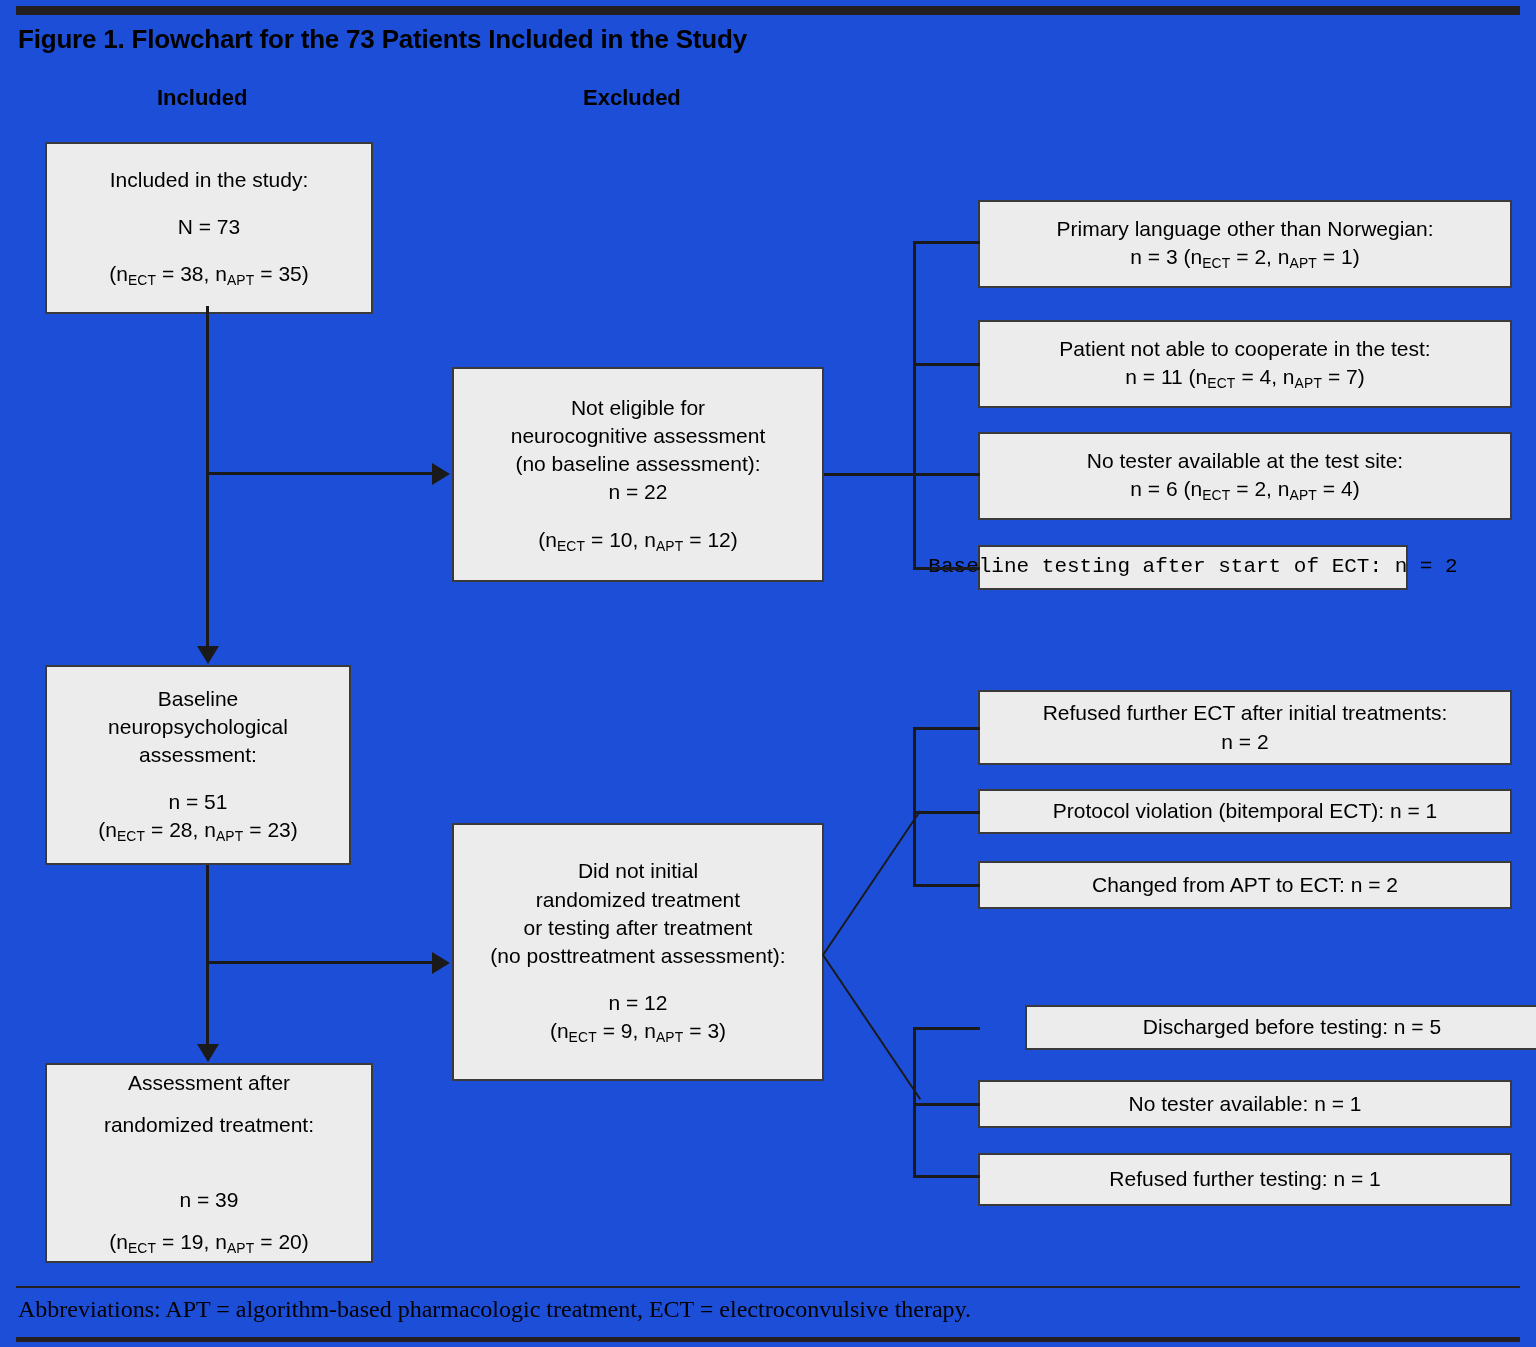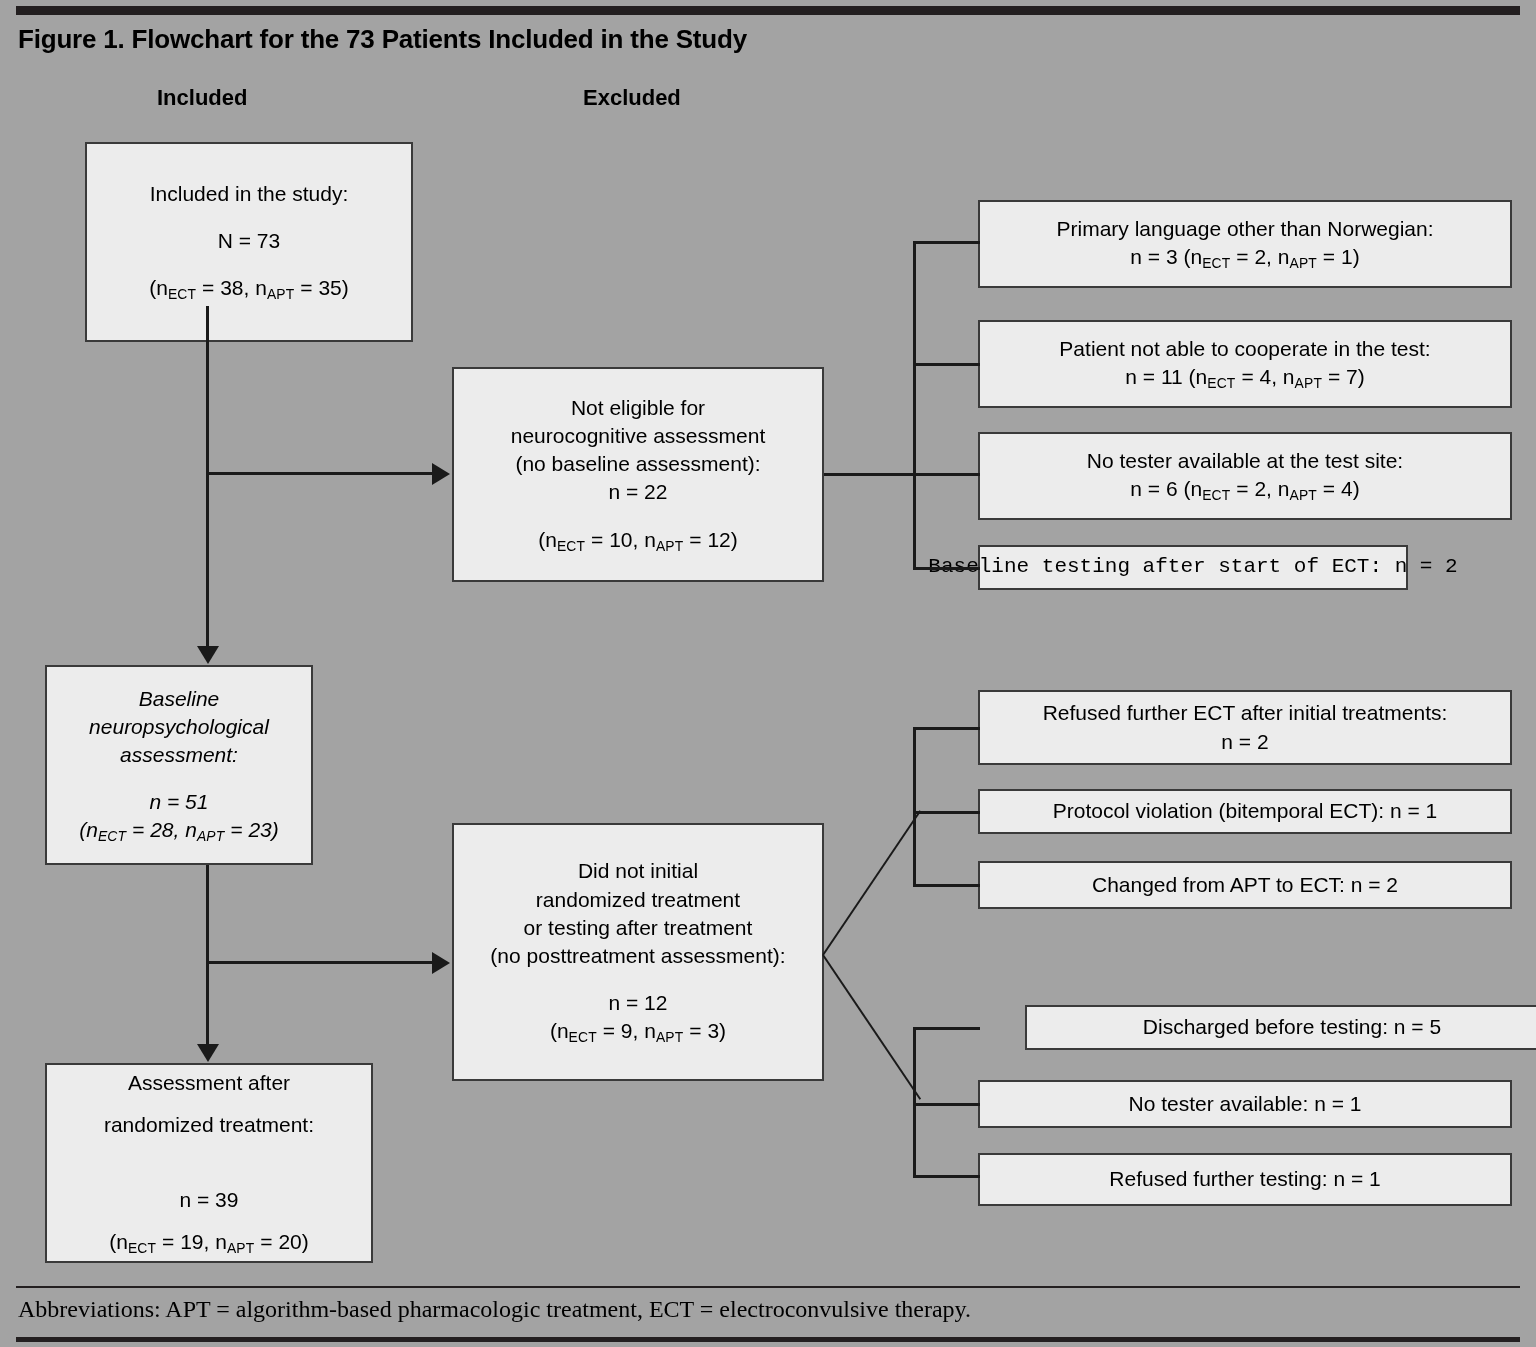--- a/index.html
+++ b/index.html
@@ -1,17 +1,17 @@
 <!DOCTYPE html>
 <html><head>
 <meta charset="utf-8">
 <style>
   html,body{margin:0;padding:0;background:#ffffff;}
   body{font-family:"Liberation Sans", sans-serif;color:#000;}
-  #page{position:relative;width:1536px;height:1347px;background:#a3a3a3;overflow:hidden;}
+  #page{position:relative;width:1536px;height:1347px;background:#1d4ed8;overflow:hidden;}
 
   .rule-top{position:absolute;left:16px;top:6px;width:1504px;height:9px;background:#231f20;}
   .rule-mid{position:absolute;left:16px;top:1286px;width:1504px;height:2px;background:#231f20;}
   .rule-bot{position:absolute;left:16px;top:1337px;width:1504px;height:5px;background:#231f20;}
 
   .fig-title{position:absolute;left:18px;top:24px;font-size:26px;font-weight:bold;
              letter-spacing:-0.2px;white-space:nowrap;}
 
   .col-head{position:absolute;font-size:22px;font-weight:bold;white-space:nowrap;}
 
@@ -40,29 +40,29 @@
 
 <div id="page">
 
   <div class="rule-top"></div>
 
   <div class="fig-title">Figure 1. Flowchart for the 73 Patients Included in the Study</div>
 
   <div class="col-head" style="left:157px;top:85px;">Included</div>
   <div class="col-head" style="left:583px;top:85px;">Excluded</div>
 
-  <div class="box" id="b-included" style="left:45px;top:142px;width:328px;height:200px;margin-left:40px;">
+  <div class="box" id="b-included" style="left:45px;top:142px;width:328px;height:172px;">
       <span class="ln">Included in the study:</span>
       <span class="gap"></span>
       <span class="ln">N = 73</span>
       <span class="gap"></span>
       <span class="ln">(n<sub>ECT</sub> = 38, n<sub>APT</sub> = 35)</span>
     </div>
 
-  <div class="box" id="b-baseline" style="left:45px;top:665px;width:268px;height:200px;font-style:italic;">
+  <div class="box" id="b-baseline" style="left:45px;top:665px;width:306px;height:200px;">
       <span class="ln">Baseline</span>
       <span class="ln">neuropsychological</span>
       <span class="ln">assessment:</span>
       <span class="gap"></span>
       <span class="ln">n = 51</span>
       <span class="ln">(n<sub>ECT</sub> = 28, n<sub>APT</sub> = 23)</span>
     </div>
 
   <div class="box" id="b-after" style="left:45px;top:1063px;width:328px;height:200px;justify-content:space-between;">
       <span class="ln">Assessment after</span>

